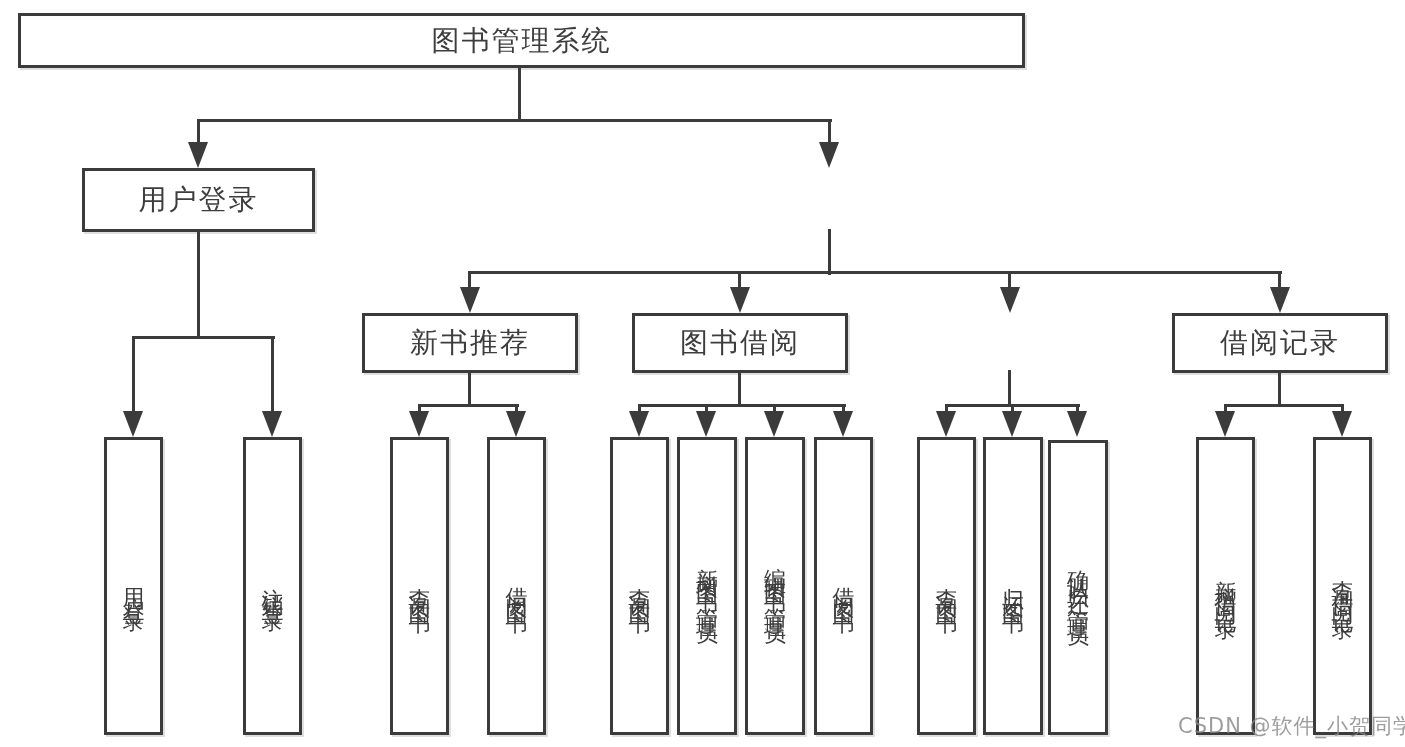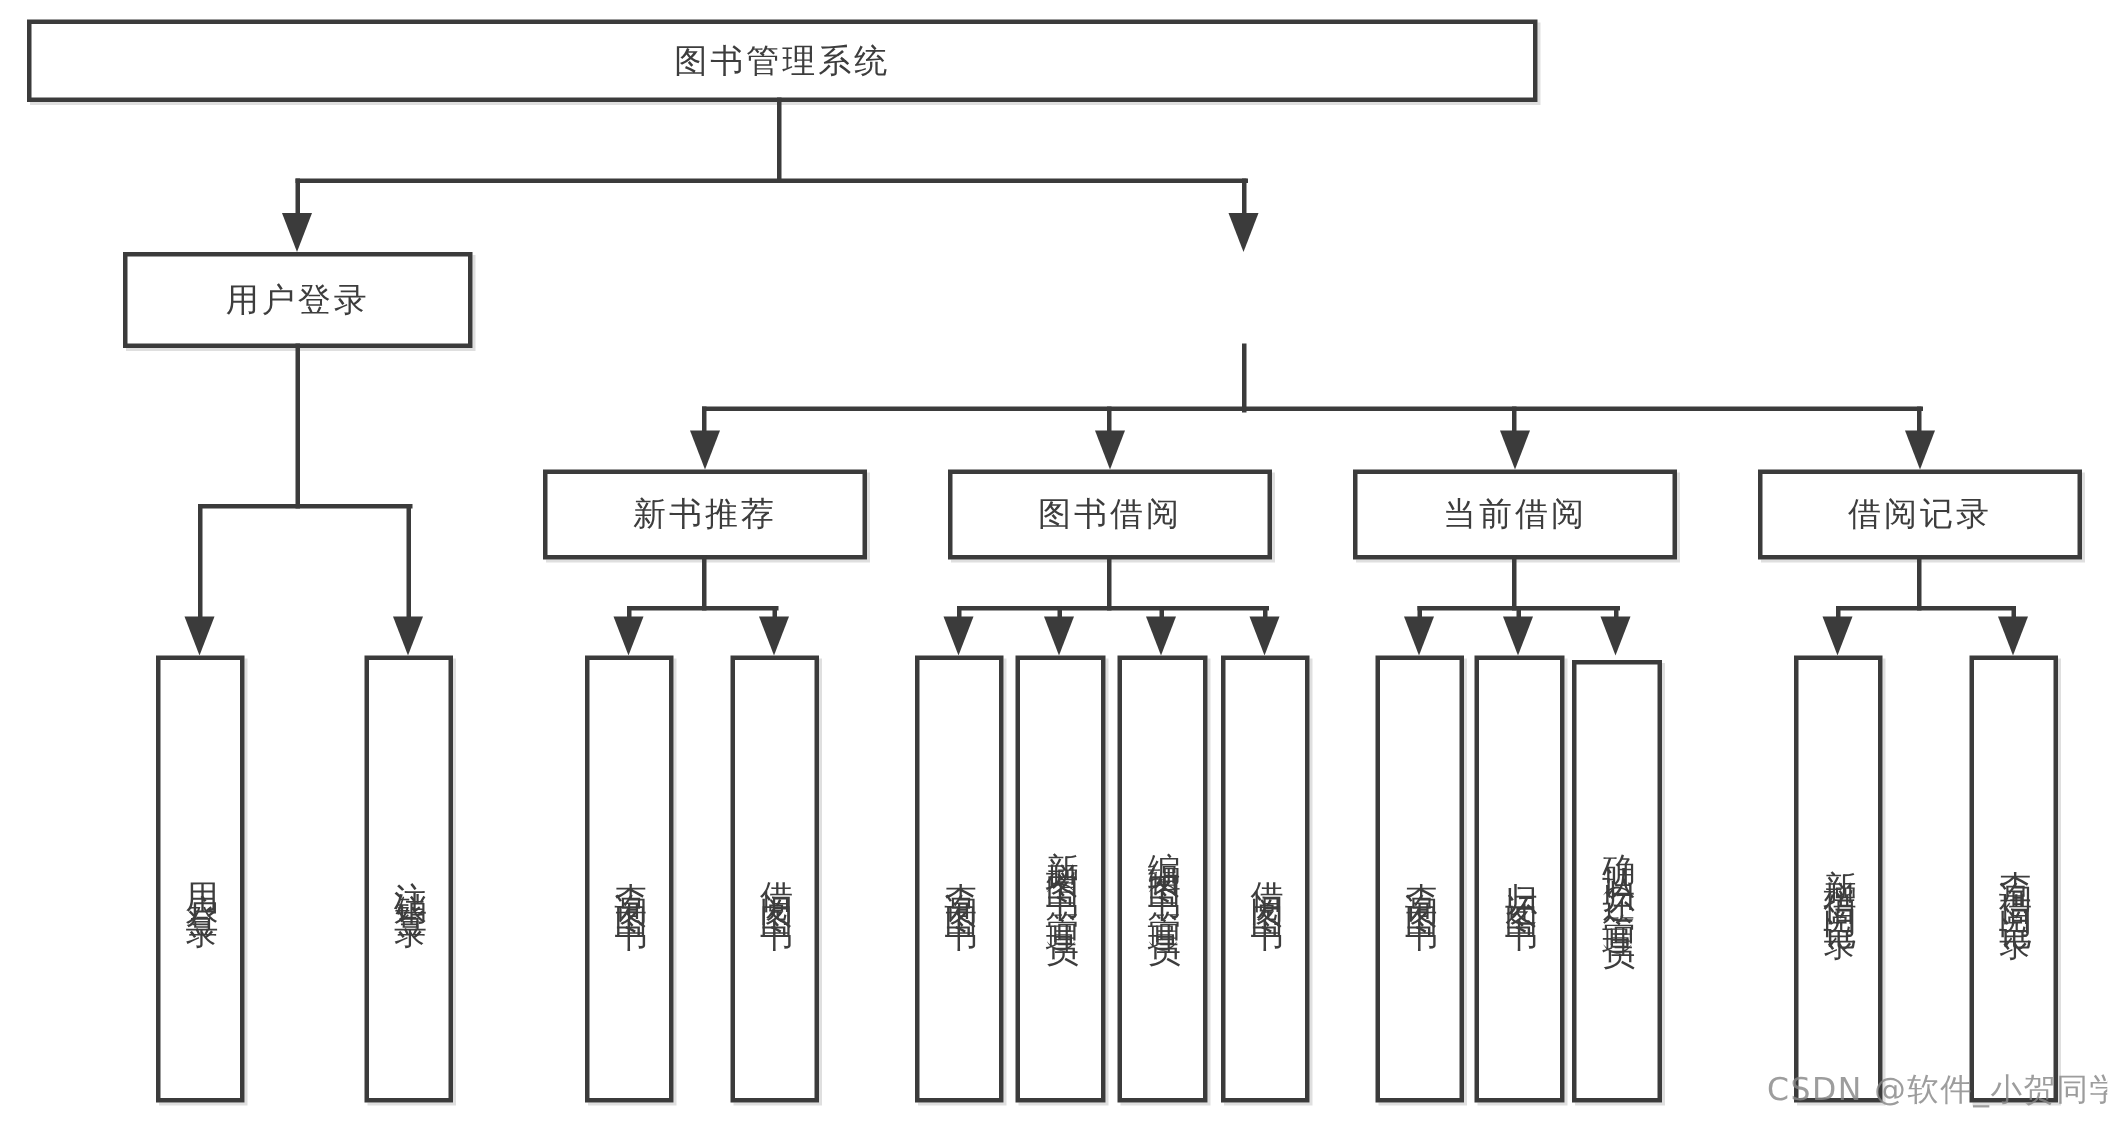--- a/index.html
+++ b/index.html
@@ -5,21 +5,21 @@
   html,body{margin:0;padding:0;background:#ffffff;}
   .canvas{
     position:relative;width:1405px;height:747px;background:#ffffff;
     font-family:"DejaVu Sans","Liberation Sans",sans-serif;overflow:hidden;
   }
   .box{
     position:absolute;box-sizing:border-box;background:#ffffff;
     border:3px solid #3b3b3b;display:flex;align-items:center;justify-content:center;
     color:#3d3d3d;box-shadow:2px 2px 0 rgba(150,150,150,.30);
   }
-  .hbox{font-size:22px;letter-spacing:2px;}
+  .hbox{font-size:28px;letter-spacing:2px;}
   .vbox{
     writing-mode:vertical-rl;text-orientation:mixed;
     font-size:22px;letter-spacing:8px;line-height:1.1;
   }
   .vline{position:absolute;width:3px;background:#3b3b3b;}
   .hline{position:absolute;height:3px;background:#3b3b3b;}
   .arrow{
     position:absolute;width:0;height:0;
     border-left:10px solid transparent;border-right:10px solid transparent;
     border-top:26px solid #3b3b3b;
@@ -58,21 +58,20 @@
   <div class="arrow" style="left:460px;top:287px"></div>
   <div class="vline" style="left:738px;top:271px;height:20px"></div>
   <div class="arrow" style="left:730px;top:287px"></div>
   <div class="vline" style="left:1008px;top:271px;height:20px"></div>
   <div class="arrow" style="left:1000px;top:287px"></div>
   <div class="vline" style="left:1278px;top:271px;height:20px"></div>
   <div class="arrow" style="left:1270px;top:287px"></div>
 
   <div class="box hbox" style="left:362px;top:313px;width:216px;height:60px">新书推荐</div>
   <div class="box hbox" style="left:632px;top:313px;width:216px;height:60px">图书借阅</div>
-  <div class="box hbox" style="left:902px;top:313px;width:216px;height:60px">当前借阅</div>
   <div class="box hbox" style="left:1172px;top:313px;width:216px;height:60px">借阅记录</div>
 
   <div class="vline" style="left:468px;top:370px;height:37px"></div>
   <div class="hline" style="left:418px;top:404px;width:101px"></div>
   <div class="vline" style="left:418px;top:404px;height:12px"></div>
   <div class="arrow" style="left:409px;top:411px"></div>
   <div class="vline" style="left:515px;top:404px;height:12px"></div>
   <div class="arrow" style="left:506px;top:411px"></div>
 
   <div class="vline" style="left:738px;top:370px;height:37px"></div>

